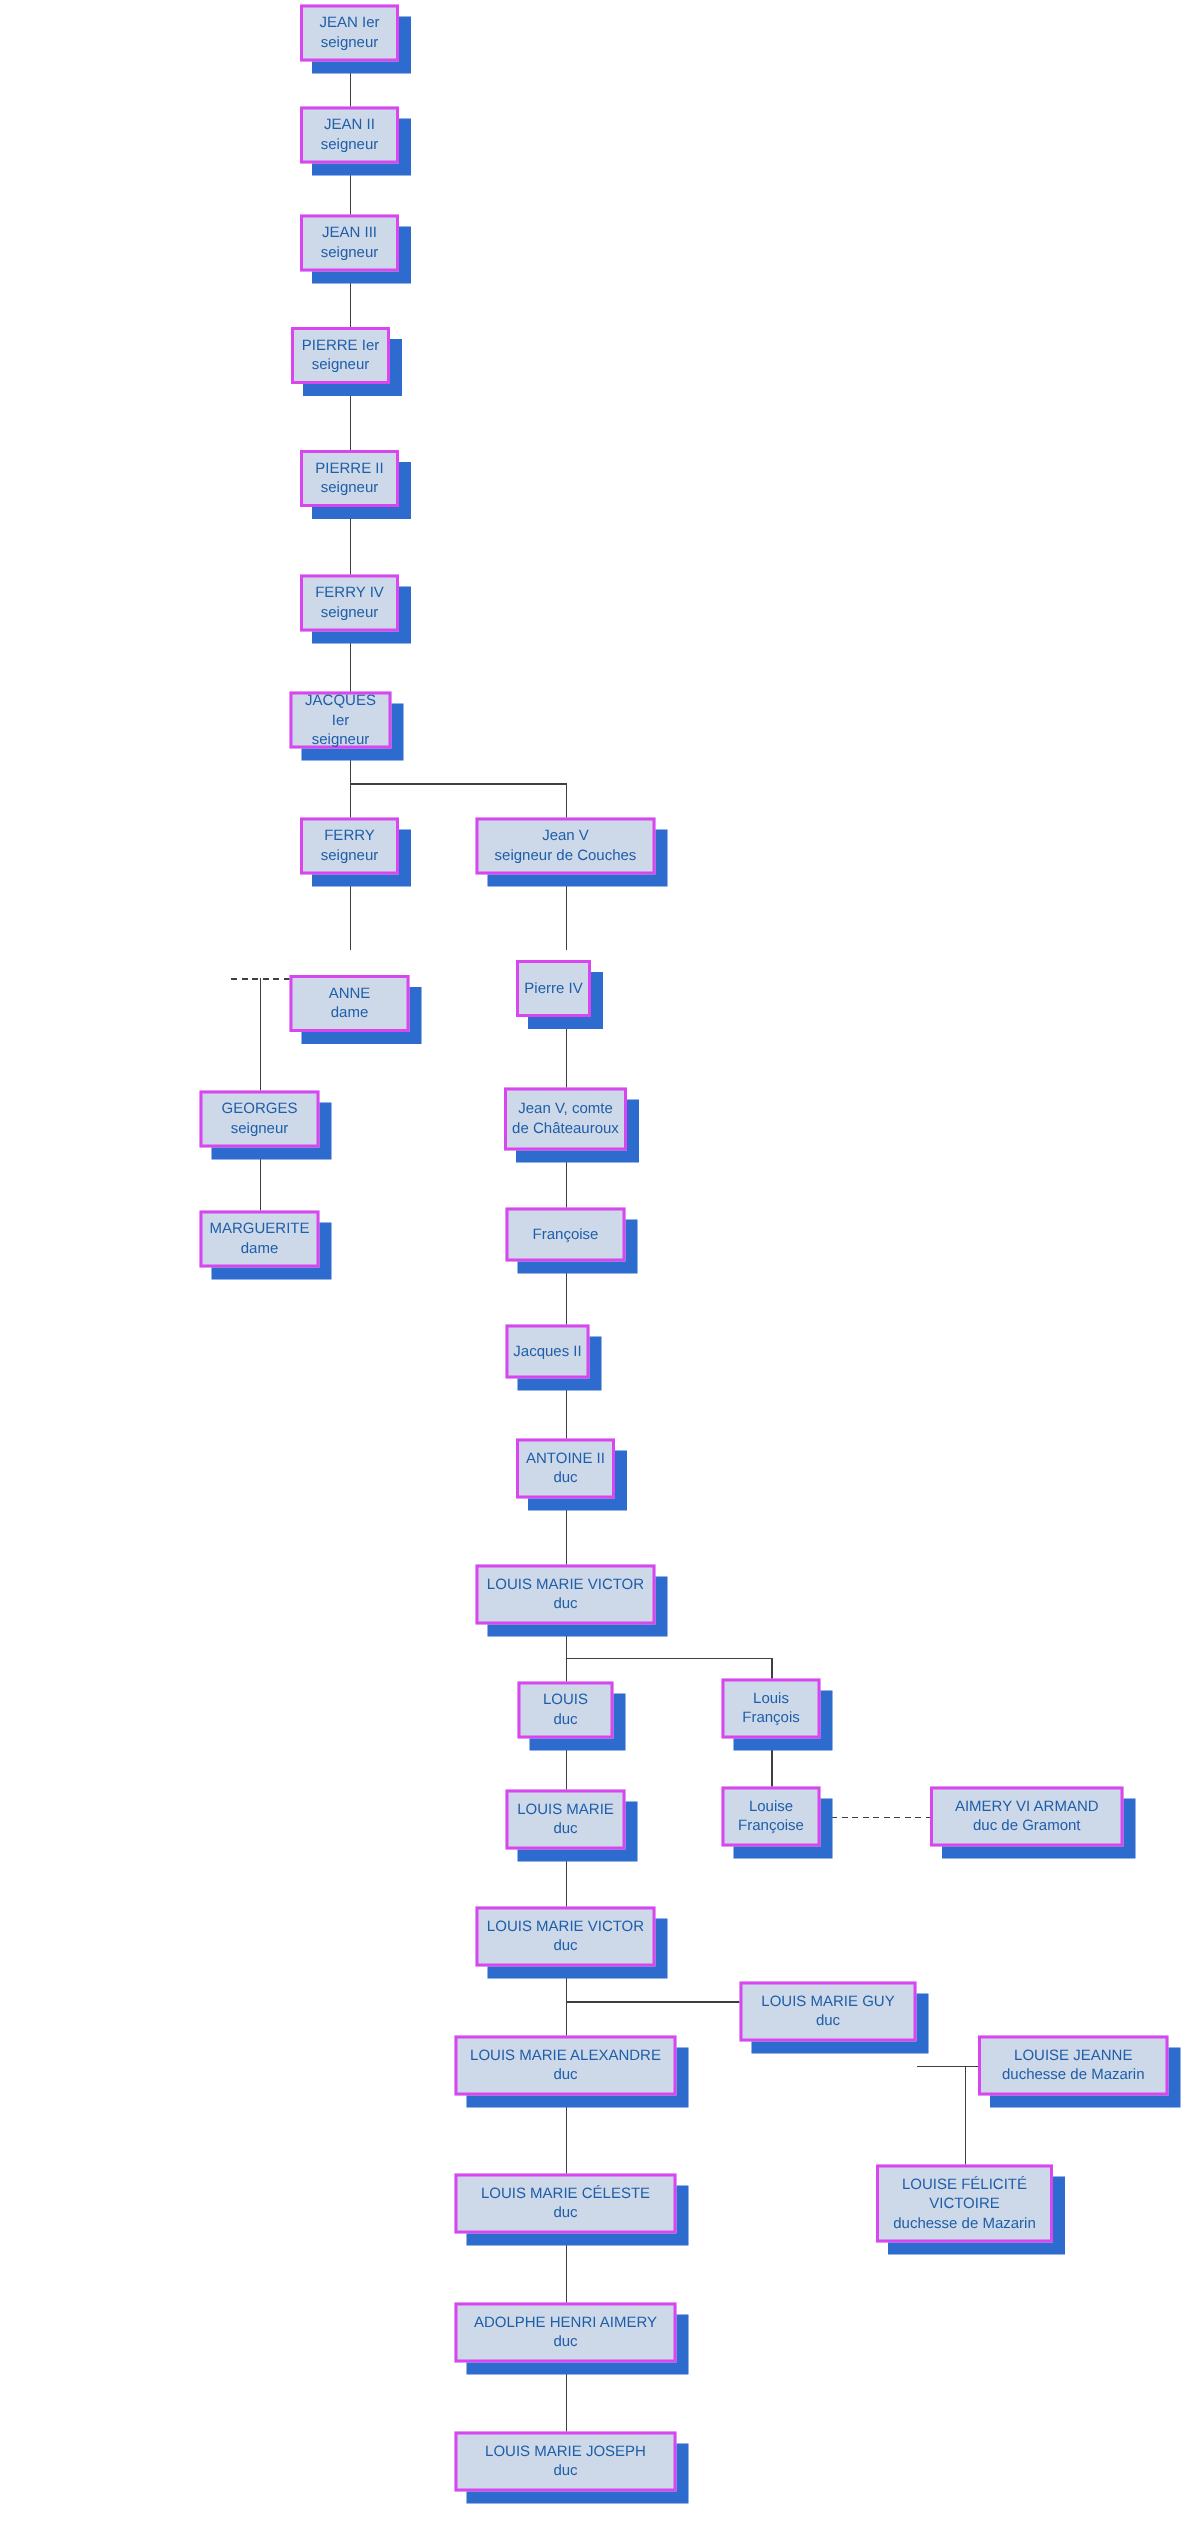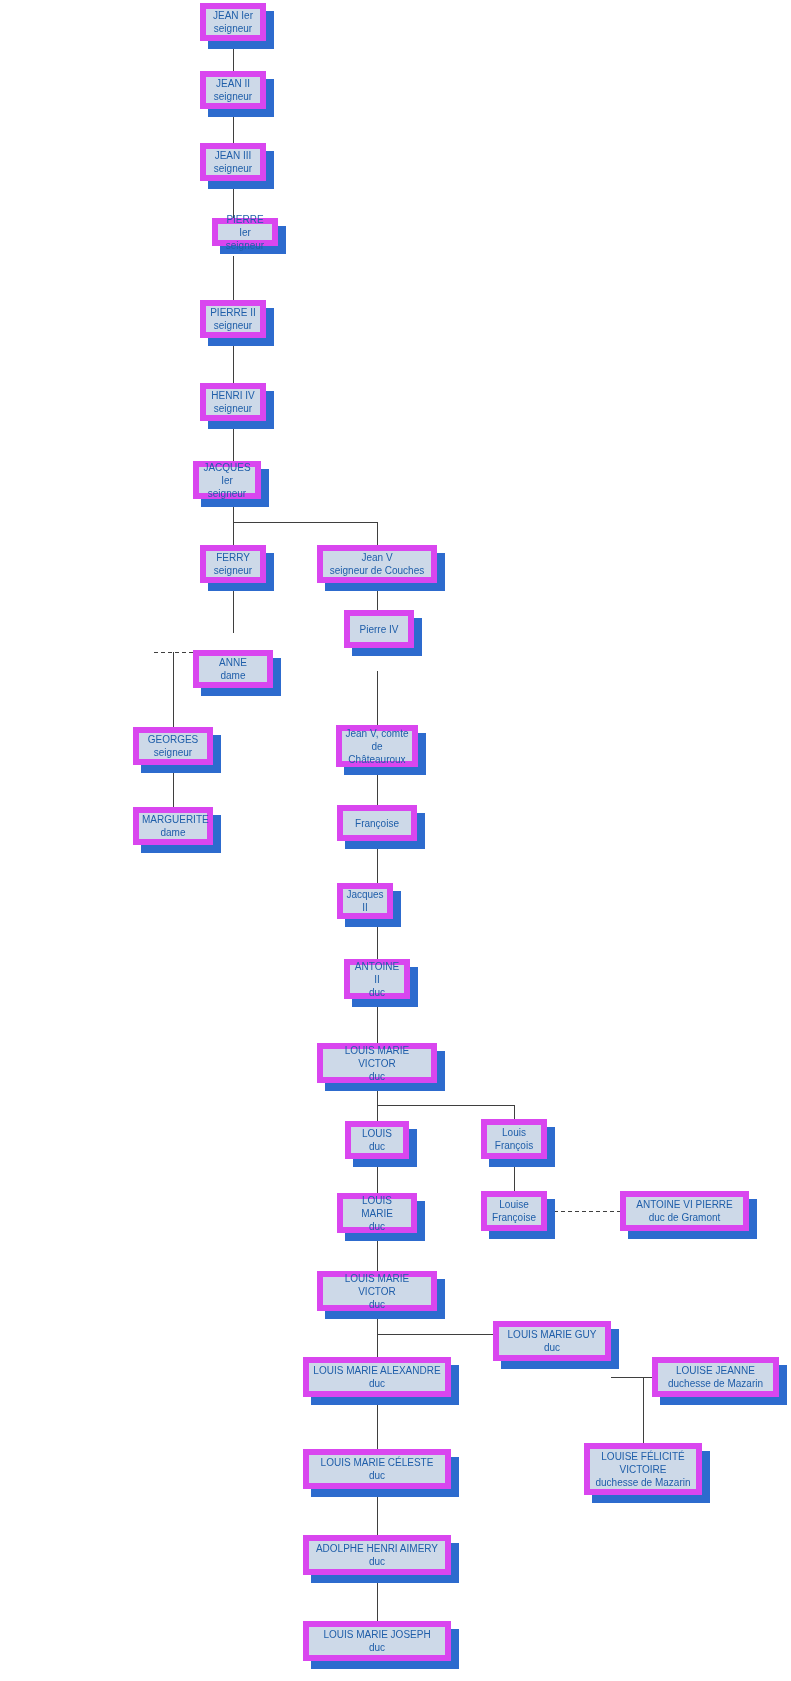--- a/index.html
+++ b/index.html
@@ -20,21 +20,21 @@
     pointer-events: none;
   }
   .node {
     position: absolute;
     display: flex;
     flex-direction: column;
     align-items: center;
     justify-content: center;
     text-align: center;
     background: #cdd9e8;
-    border: 6px solid #d946ef;
+    border: 2px solid #d946ef;
     box-shadow: 8px 8px 0 0 #2d6bce;
     color: #1f5ea9;
     font-size: 10px;
     line-height: 1.3;
     padding: 2px 3px;
     cursor: pointer;
     z-index: 2;
   }
   .node .l1, .node .l2 { display: block; width: 100%; }
 </style>
@@ -102,32 +102,32 @@
   <div class="node" style="left:200px;top:71px;width:66px;height:38px">
     <span class="l1">JEAN II</span>
     <span class="l2">seigneur</span>
   </div>
 
   <div class="node" style="left:200px;top:143px;width:66px;height:38px">
     <span class="l1">JEAN III</span>
     <span class="l2">seigneur</span>
   </div>
 
-  <div class="node" style="left:212px;top:218px;width:66px;height:28px">
+  <div class="node" style="left:194px;top:218px;width:66px;height:38px">
     <span class="l1">PIERRE Ier</span>
     <span class="l2">seigneur</span>
   </div>
 
   <div class="node" style="left:200px;top:300px;width:66px;height:38px">
     <span class="l1">PIERRE II</span>
     <span class="l2">seigneur</span>
   </div>
 
   <div class="node" style="left:200px;top:383px;width:66px;height:38px">
-    <span class="l1">HENRI IV</span>
+    <span class="l1">FERRY IV</span>
     <span class="l2">seigneur</span>
   </div>
 
   <div class="node" style="left:193px;top:461px;width:68px;height:38px">
     <span class="l1">JACQUES Ier</span>
     <span class="l2">seigneur</span>
   </div>
 
   <div class="node" style="left:200px;top:545px;width:66px;height:38px">
     <span class="l1">FERRY</span>
@@ -138,21 +138,21 @@
     <span class="l1">Jean V</span>
     <span class="l2">seigneur de Couches</span>
   </div>
 
 
   <div class="node" style="left:193px;top:650px;width:80px;height:38px">
     <span class="l1">ANNE</span>
     <span class="l2">dame</span>
   </div>
 
-  <div class="node" style="left:344px;top:610px;width:70px;height:38px">
+  <div class="node" style="left:344px;top:640px;width:50px;height:38px">
     <span class="l1">Pierre IV</span>
   </div>
 
   <div class="node" style="left:133px;top:727px;width:80px;height:38px">
     <span class="l1">GEORGES</span>
     <span class="l2">seigneur</span>
   </div>
 
   <div class="node" style="left:336px;top:725px;width:82px;height:42px">
     <span class="l1">Jean V, comte</span>
@@ -196,21 +196,21 @@
     <span class="l1">LOUIS MARIE</span>
     <span class="l2">duc</span>
   </div>
 
   <div class="node" style="left:481px;top:1191px;width:66px;height:40px">
     <span class="l1">Louise</span>
     <span class="l2">Françoise</span>
   </div>
 
   <div class="node" style="left:620px;top:1191px;width:129px;height:40px">
-    <span class="l1">ANTOINE VI PIERRE</span>
+    <span class="l1">AIMERY VI ARMAND</span>
     <span class="l2">duc de Gramont</span>
   </div>
 
   <div class="node" style="left:317px;top:1271px;width:120px;height:40px">
     <span class="l1">LOUIS MARIE VICTOR</span>
     <span class="l2">duc</span>
   </div>
 
   <div class="node" style="left:303px;top:1357px;width:148px;height:40px">
     <span class="l1">LOUIS MARIE ALEXANDRE</span>

